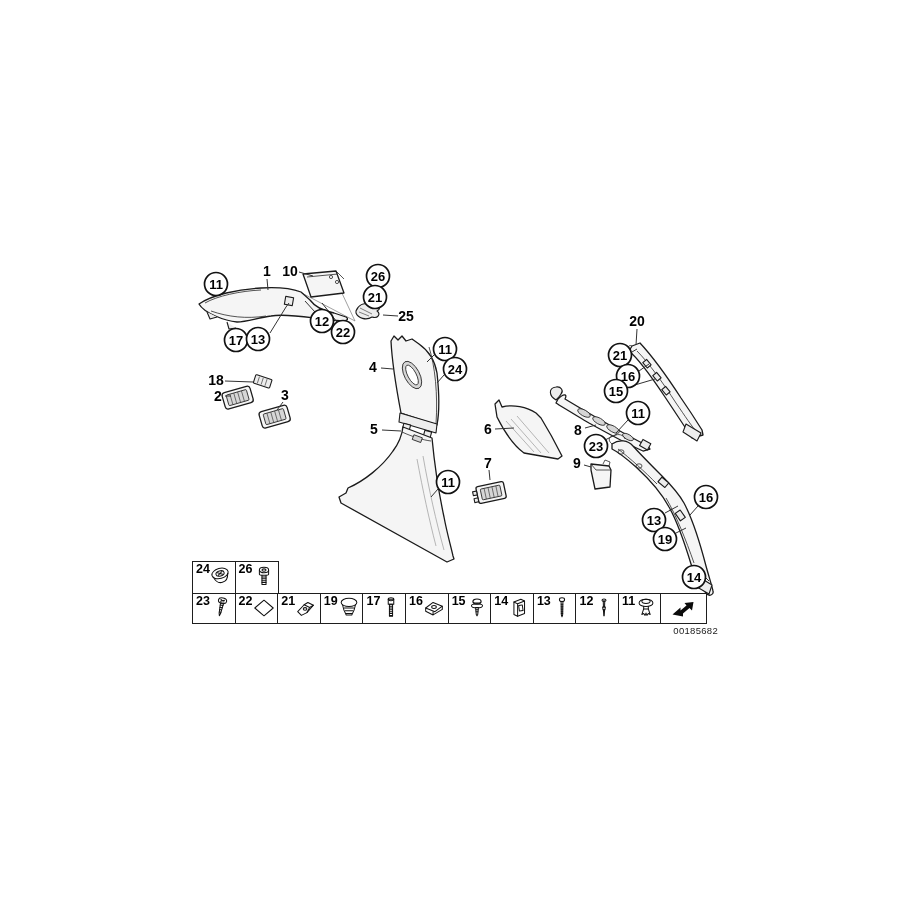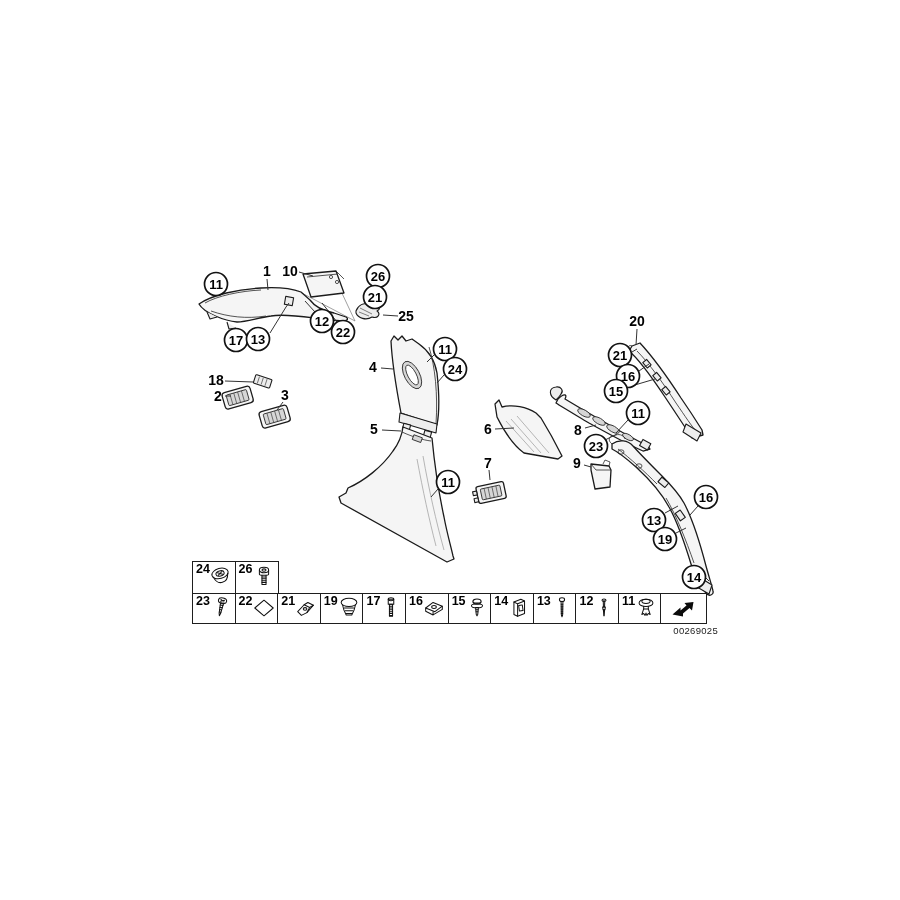--- a/index.html
+++ b/index.html
@@ -460,14 +460,14 @@
         <div class="lg-cell arrowcell" style="width: 47px; height: 31px;">
           <span class="lg-icon">
             <svg viewBox="0 0 26 26" width="36" height="26">
               <path fill="#0b0b0b" stroke="none" d="M2.5,18.5 L10.5,11.5 L10.5,14.5 L16.5,9.5 L14.5,7 L23.5,6 L22,14.5 L19.5,12 L13,17.5 L13,20.5 Z"></path>
             </svg>
           </span>
         </div>
       </div>
     </div>
 
-  <div id="image-id">00269025</div>
+  <div id="image-id">00185682</div>
 </div>
 
 </body></html>

